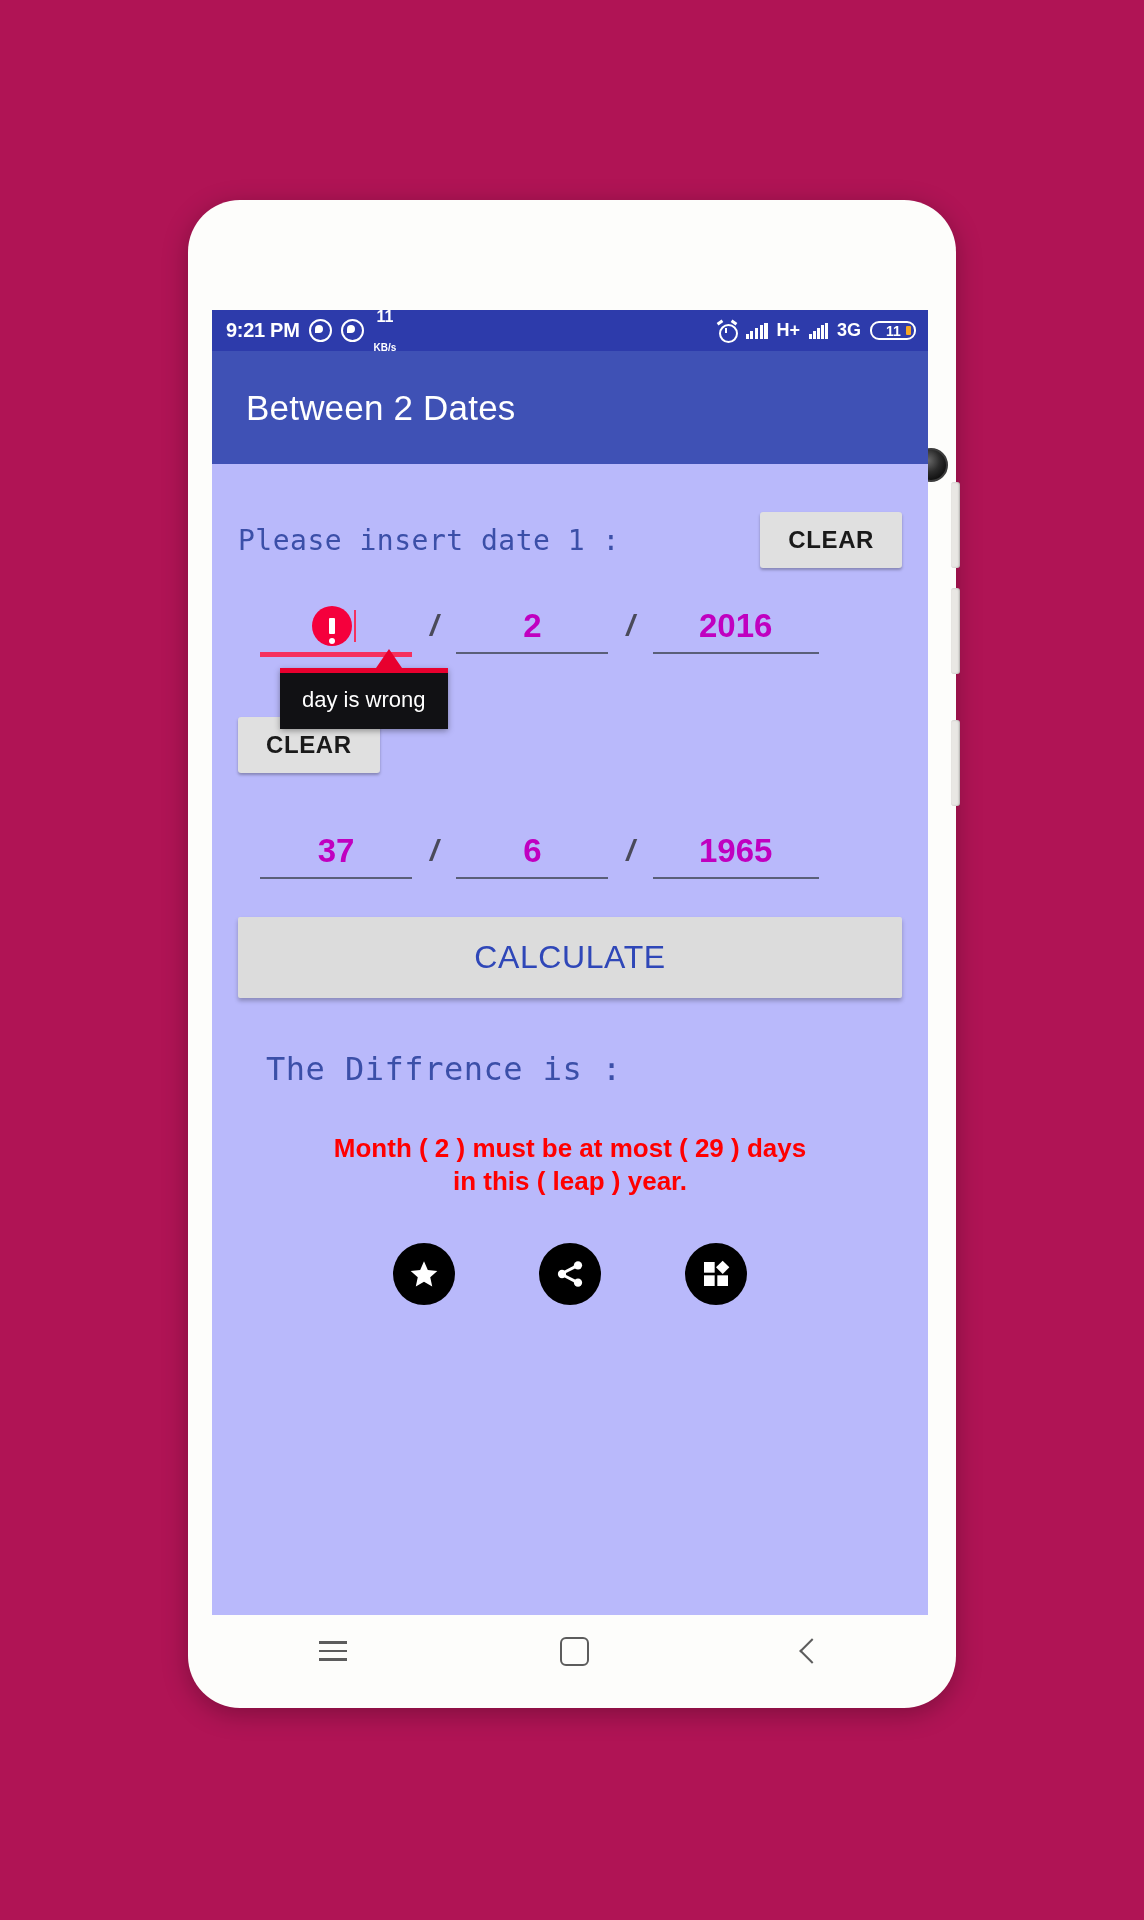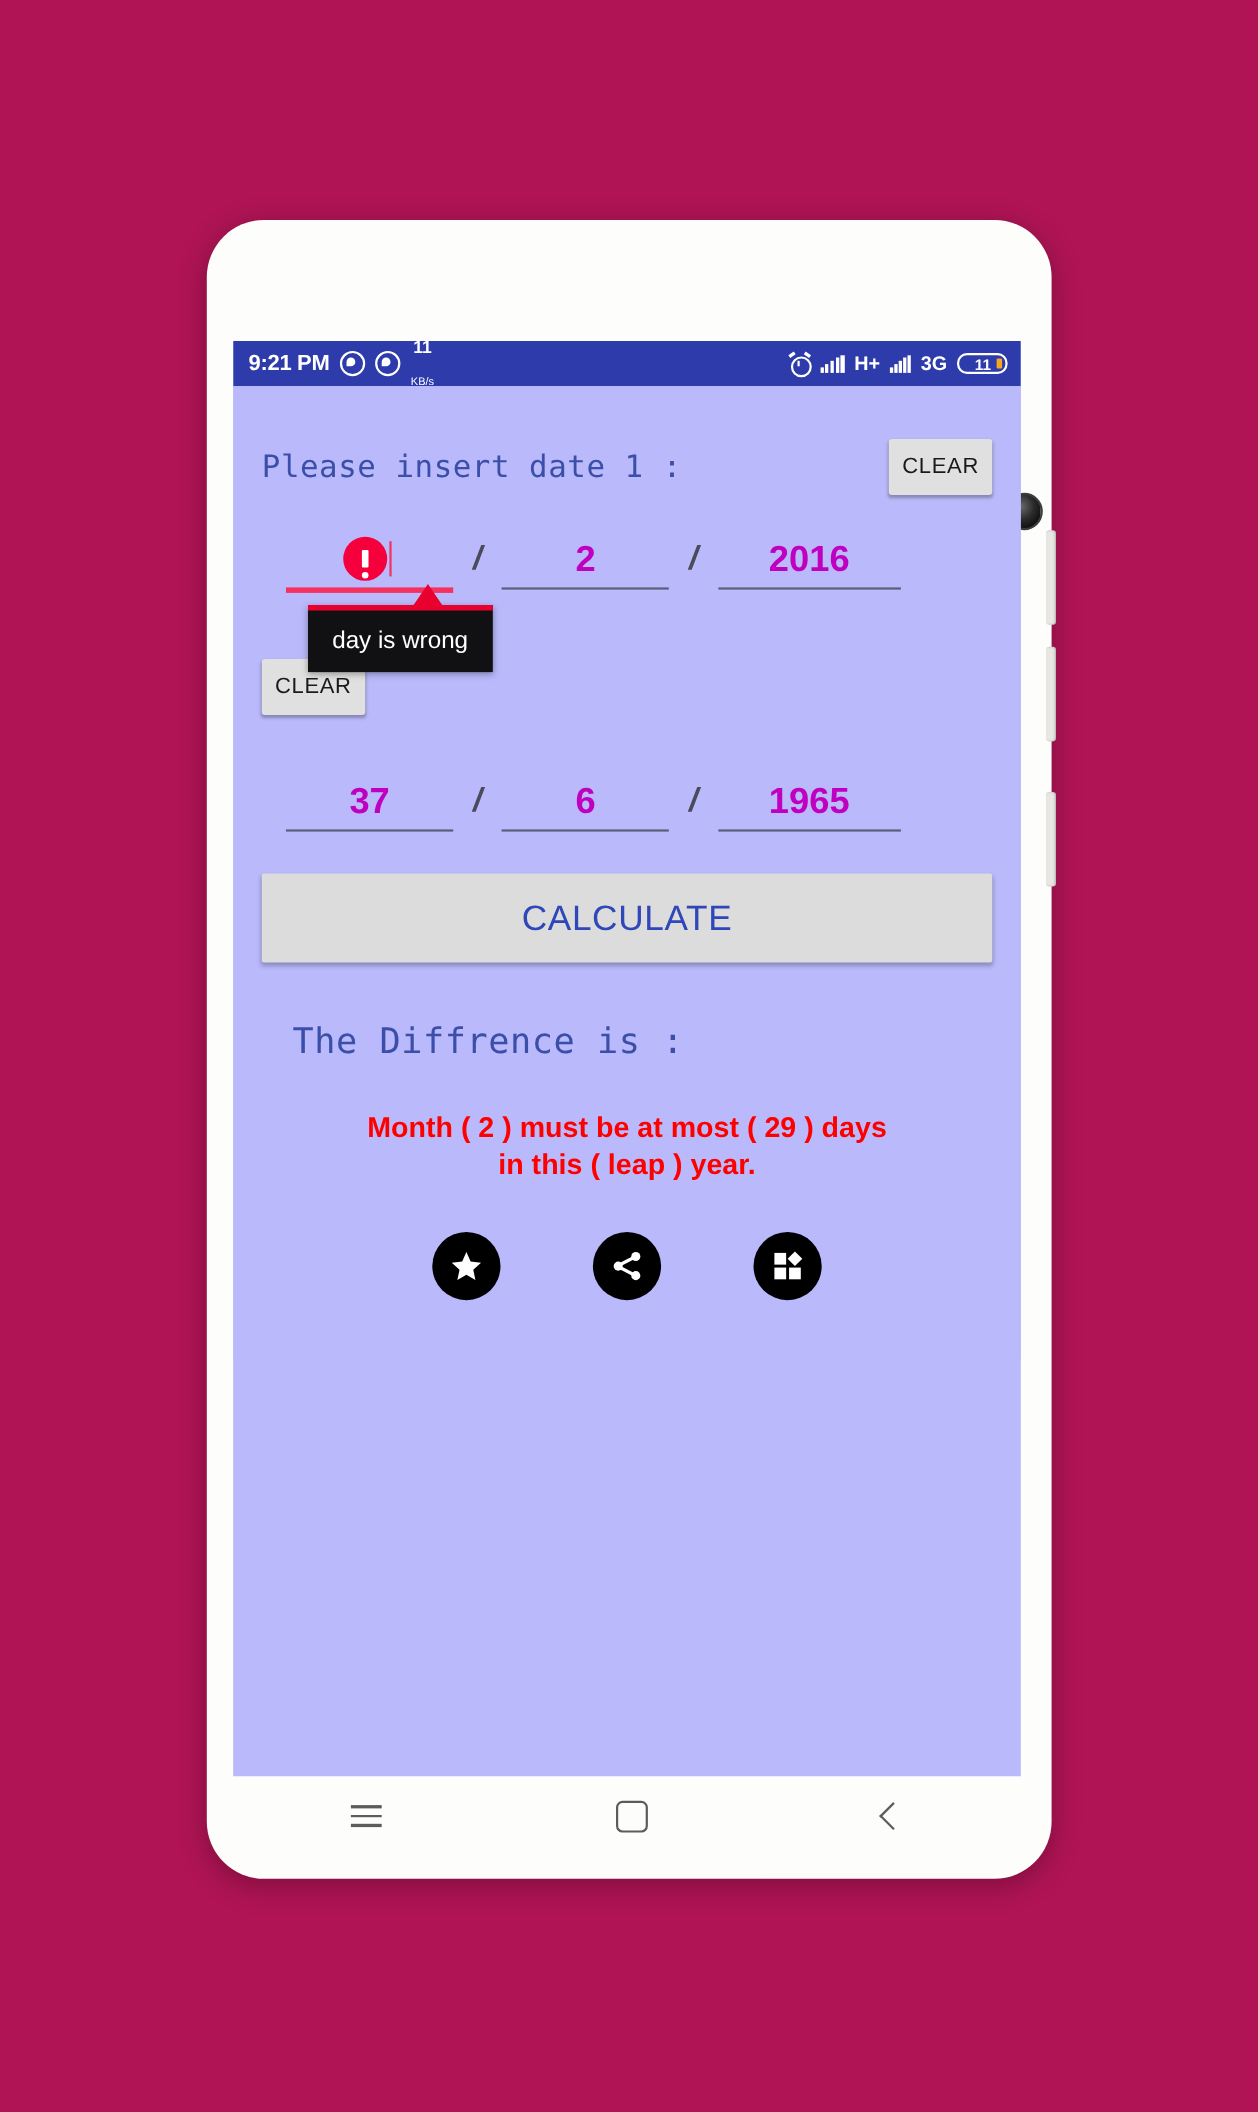--- a/index.html
+++ b/index.html
@@ -112,21 +112,21 @@
     border-radius: 50% 50% 50% 0;
   }
   #net-speed {
     display: flex;
     flex-direction: column;
     align-items: center;
     line-height: 1;
     margin-left: 1px;
   }
   #net-speed-value { font-size: 16px; font-weight: bold; }
-  #net-speed-unit  { font-size: 10px; font-weight: normal; margin-top: 18px; }
+  #net-speed-unit  { font-size: 10px; font-weight: bold; margin-top: 18px; }
 
   .alarm-icon { position: relative; width: 20px; height: 20px; }
   .alarm-icon .bell {
     position: absolute; left: 2px; top: 3px;
     width: 15px; height: 15px;
     border: 2px solid #fff; border-radius: 50%;
   }
   .alarm-icon .hand {
     position: absolute; left: 8.5px; top: 7px;
     width: 2px; height: 5px; background: #fff;
@@ -197,24 +197,24 @@
     font-family: "DejaVu Sans Mono", "Liberation Mono", monospace;
     font-size: 28px;
     color: #3b4fa8;
     letter-spacing: 0.5px;
   }
   .clear-btn {
     background: #e0e0e0;
     color: #1a1a1a;
     border: none;
     font-family: "Liberation Sans", sans-serif;
-    font-size: 20px;
-    font-weight: normal;
+    font-size: 24px;
+    font-weight: bold;
     letter-spacing: 0.6px;
-    padding: 14px 12px;
+    padding: 14px 28px;
     border-radius: 3px;
     box-shadow: 0 2px 3px rgba(0,0,0,0.28);
     cursor: pointer;
   }
 
   .date-row {
     display: flex;
     align-items: flex-start;
     padding-left: 22px;
     position: relative;
@@ -447,20 +447,23 @@
           <i></i>
           <i></i>
         </span>
       <span class="net-label">3G</span>
       <span id="battery">
         <span id="battery-level">11</span>
       </span>
     </div>
   </div>
 
+  <div id="app-bar">
+    <span id="app-title">Between 2 Dates</span>
+  </div>
 
   <div id="content">
 
     <div class="spacer-1"></div>
 
     <div class="prompt-row">
       <span class="prompt-label">Please insert date 1 :</span>
       <button class="clear-btn">CLEAR</button>
     </div>
 

